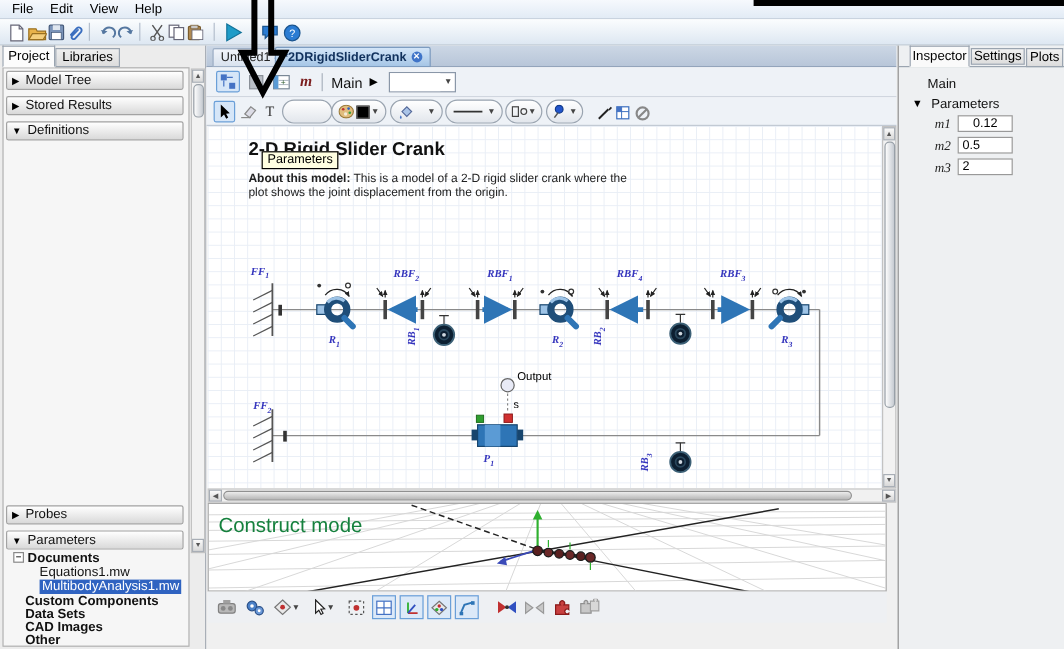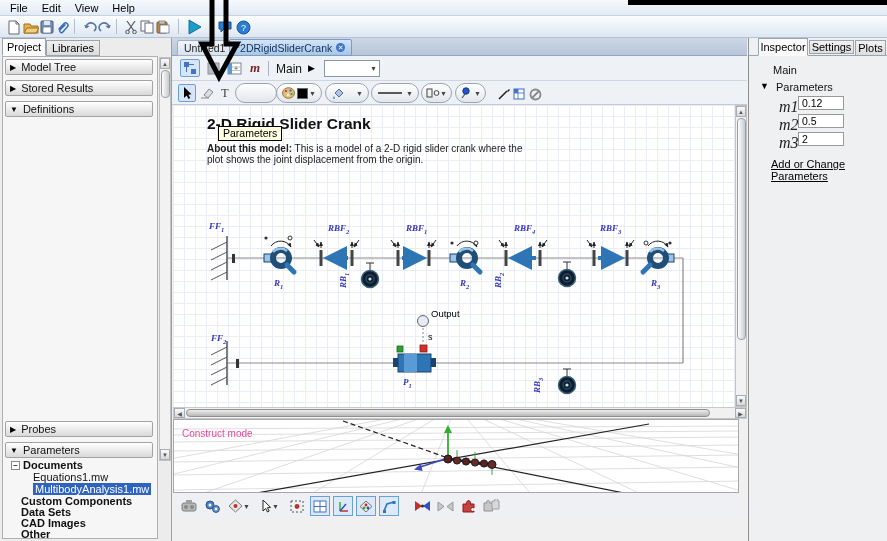--- a/index.html
+++ b/index.html
@@ -50,21 +50,21 @@
 
   
   .main { left:172px; top:38px; width:575px; height:503px; background:#f0f0f0; }
   .doc-tabbar { position:absolute; left:0; top:0; width:575px; height:18px;
     background:linear-gradient(#ccd7e5,#b8c6d9); border-bottom:1px solid #93a4bb; }
   .doc-tab { position:absolute; display:flex; align-items:center; gap:4px;
     font-size:10.5px; padding:0 6px; border-radius:2px 2px 0 0; }
   .doc-tab.inactive { left:5px; top:2px; height:16px;
     background:linear-gradient(#f2f5fa,#d9e2ee); border:1px solid #9fb0c6; color:#222; }
   .doc-tab.active { left:57px; top:1px; height:17px;
-    background:linear-gradient(#d3e5f8,#a6c6e6); border:1px solid #7d9cc0; color:#10305c; }
+    background:linear-gradient(#d3e5f8,#a6c6e6); border:1px solid #7d9cc0; color:#10305c;font-weight:bold; }
   .close-dot { width:9px; height:9px; border-radius:50%; background:#3f74c8; color:#fff;
     font-size:7px; line-height:9px; text-align:center; }
   .fmt1 { position:absolute; left:0; top:18px; width:575px; height:25px;
     background:#eef2f7; border-bottom:1px solid #d0d6df; }
   .fmt2 { position:absolute; left:0; top:43px; width:575px; height:24px;
     background:#eef2f7; border-bottom:1px solid #c2cad4; }
   .tool-btn { position:absolute; width:20px; height:18px; display:flex; align-items:center;
     justify-content:center; border-radius:2px; border:1px solid transparent; }
   .tool-btn.active { border:1px solid #6a9fd8; background:#d6e6f8; }
   .pill { position:absolute; top:2px; height:20px; border:1px solid #9aa4b0; border-radius:10px;
@@ -72,21 +72,21 @@
     justify-content:space-between; padding:0 5px; }
   .dd { font-size:7px; color:#444; }
   .tooltip { position:absolute; left:46px; top:45px; height:15px; background:#ffffe1;
     border:1px solid #000; font-size:10.5px; padding:0 4px; line-height:13px; z-index:40; color:#000; }
   .canvas { position:absolute; left:1px; top:67px; width:562px; height:302px; background:#fff;
     background-image:linear-gradient(to right,#e9eef6 1px,transparent 1px),
                      linear-gradient(to bottom,#e9eef6 1px,transparent 1px);
     background-size:11px 11px; }
   .view3d { position:absolute; left:1px; top:381px; width:566px; height:74px; background:#fff;
     border:1px solid #a8a8a8; overflow:hidden; }
-  .mode-label { position:absolute; left:8px; top:8px; font-size:10px; color:#ec4899; z-index:5; }
+  .mode-label { position:absolute; left:8px; top:8px; font-size:17px; color:#15803d; z-index:5; }
   .toolbar3d { position:absolute; left:1px; top:455px; width:566px; height:26px;
     background:#eef0f3; display:flex; align-items:center; gap:3px; padding-left:6px; }
   .t3d { width:20px; height:20px; display:flex; align-items:center; justify-content:center; }
   .t3d.boxed { border:1px solid #6a9fd8; background:#dce9f8; }
   .msgbar { position:absolute; left:1px; top:481px; width:574px; height:22px; background:#fff;
     border-top:1px solid #666; font-size:10.5px; color:#222; }
   .hscroll { position:absolute; left:1px; top:369px; width:574px; height:12px;
     background:#f1f1f1; border:1px solid #c8c8c8; }
   .hthumb { position:absolute; left:12px; top:1px; width:524px; height:8px;
     background:linear-gradient(#ececec,#b8b8b8); border:1px solid #909090; border-radius:5px; }
@@ -95,21 +95,21 @@
     border:1px solid #a8aeb6; }
 
   
   .rightpanel { left:748px; top:38px; width:139px; height:503px; background:#eef0f2;
     border-left:1px solid #909090; }
   .insp-tab { position:absolute; font-size:11px; display:flex; align-items:center;
     justify-content:center; border:1px solid #9aa4b0; background:linear-gradient(#f2f2f2,#ddd); }
   .insp-tab.active { background:#fafafa; border-bottom:1px solid #fafafa; z-index:3; height:18px; }
   .insp-line { position:absolute; left:0; top:17px; width:139px; height:1px; background:#9aa4b0; }
   .param-label { position:absolute; font-family:"Liberation Serif",serif; font-style:italic;
-    font-size:16px; color:#222; }
+    font-size:11px; color:#222; }
   .param-input { position:absolute; width:46px; height:14px; border:1px solid #999;
     font-size:10.5px; padding:0 3px; font-family:"Liberation Sans",sans-serif; background:#fff; }
   .link { position:absolute; font-size:11px; color:#000; text-decoration:underline; }
 
   .arrow-ann { position:absolute; left:196px; top:0; z-index:60; }
 </style>
 </head>
 <body>
 
 <div id="app">
@@ -693,25 +693,24 @@
       </div>
     <div class="insp-tab" style="left:106px; top:2px; width:31px; height:16px">
         <span>Plots</span>
       </div>
 
     <div style="position:absolute; left:24px; top:26px; font-size:11px; color:#111">Main</div>
     <span style="position:absolute; left:11px; top:43px; font-size:9px">▼</span>
     <div style="position:absolute; left:27px; top:43px; font-size:11px; color:#111">Parameters</div>
 
     <div class="param-label" style="left:30px; top:60px">m1</div>
-    <input class="param-input" style="left: 49px; top: 58px;" value="0.12">
+    <input class="param-input" style="left: 49px; top: 58px; text-align: center;" value="0.12">
     <div class="param-label" style="left:30px; top:78px">m2</div>
     <input class="param-input" style="left: 49px; top: 76px;" value="0.5">
     <div class="param-label" style="left:30px; top:96px">m3</div>
     <input class="param-input" style="left: 49px; top: 94px;" value="2">
 
-    <div class="link" style="left:22px; top:120px">Add or Change Parameters</div>
   </div>
 
   <svg class="arrow-ann" width="48" height="84">
     <path d="M16,-4 L16,44 L6,44 L23,77 L41,44 L30,44 L30,-4" fill="none" stroke="#000" stroke-width="5" stroke-linejoin="miter"></path>
   </svg>
 </div>
 
 </body></html>

